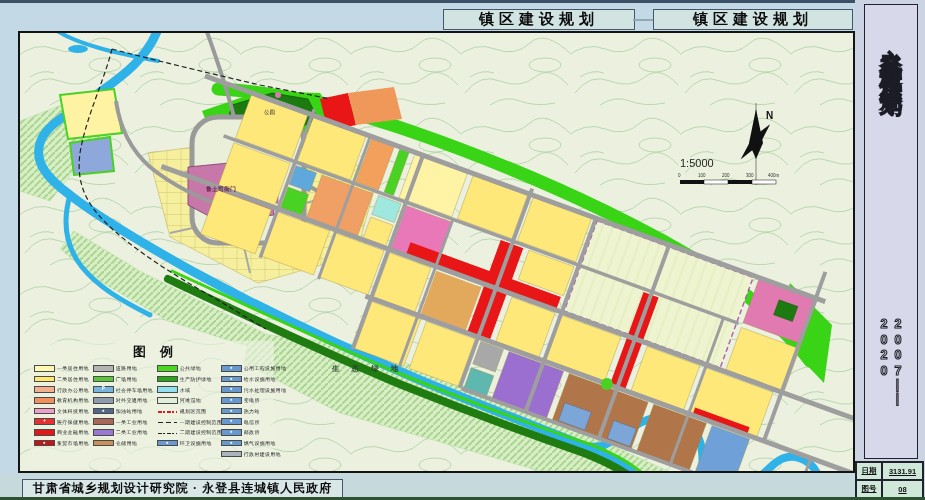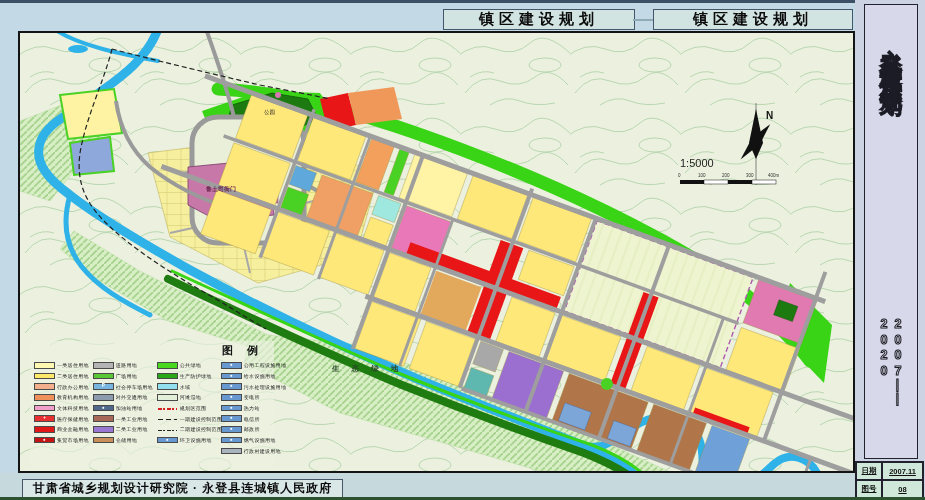--- a/index.html
+++ b/index.html
@@ -14,21 +14,21 @@
   .tb-left{left:443px;width:192px;}
   .tb-right{left:653px;width:200px;}
   .title-connector{position:absolute;left:633px;top:19px;width:22px;height:2px;background:#8faab4;}
 
   
   .map-frame{position:absolute;left:18px;top:31px;width:833px;height:438px;border:2px solid #141414;background:#ecf1df;}
   .map-frame svg{position:absolute;left:0;top:0;}
 
   
   .legend{position:absolute;left:10px;top:308px;width:244px;height:126px;background:rgba(235,242,224,0.66);padding:2px 2px 0 4px;box-sizing:border-box;}
-  .lg-title{text-align:right;font-size:11px;font-weight:bold;letter-spacing:14px;text-indent:14px;color:#111;margin-bottom:3px;}
+  .lg-title{text-align:center;font-size:13px;font-weight:bold;letter-spacing:14px;text-indent:14px;color:#111;margin-bottom:3px;}
   .lg-cols{display:flex;gap:4px;}
   .lg-col{display:flex;flex-direction:column;gap:2.2px;width:60px;}
   .lg-item{display:flex;align-items:center;gap:2px;height:8.5px;}
   .sw{position:relative;width:21px;height:6.5px;flex:none;border:.5px solid #4a4a4a;box-sizing:border-box;display:flex;align-items:center;justify-content:center;}
   .sw.dash-black,.sw.dashdot-black,.sw.dashdot-red{border-color:transparent;background:transparent!important;}
   .sw.dash-black::before{content:"";position:absolute;left:0;right:0;top:2.4px;height:1.6px;background:repeating-linear-gradient(90deg,var(--lc) 0 5px,transparent 5px 8px);}
   .sw.dashdot-black::before,.sw.dashdot-red::before{content:"";position:absolute;left:0;right:0;top:2.4px;height:1.6px;background:repeating-linear-gradient(90deg,var(--lc) 0 4px,transparent 4px 5.5px,var(--lc) 5.5px 6.6px,transparent 6.6px 9px);}
   .sw i{font-style:normal;color:#fff;font-size:4.6px;line-height:1;font-weight:bold;}
   .lb{font-size:5px;color:#1a1a1a;white-space:nowrap;letter-spacing:.3px;}
 
@@ -410,21 +410,21 @@
     <div class="side-panel">
       <div class="side-title vtext">永登县连城镇总体规划</div>
       <div class="side-years vtext">
         <span>2007</span><span class="vdash">——</span><span>2020</span>
       </div>
     </div>
   </div>
 
   <div class="info-table">
     <div class="info-cell">日期</div>
-    <div class="info-cell">2007.11</div>
+    <div class="info-cell">3131.91</div>
     <div class="info-cell">图号</div>
     <div class="info-cell">08</div>
   </div>
 
   <div class="bottom-strip">
     <div class="credit-box">
       <span>甘肃省城乡规划设计研究院 · 永登县连城镇人民政府</span>
     </div>
   </div>
   <div class="bottom-border"></div>

